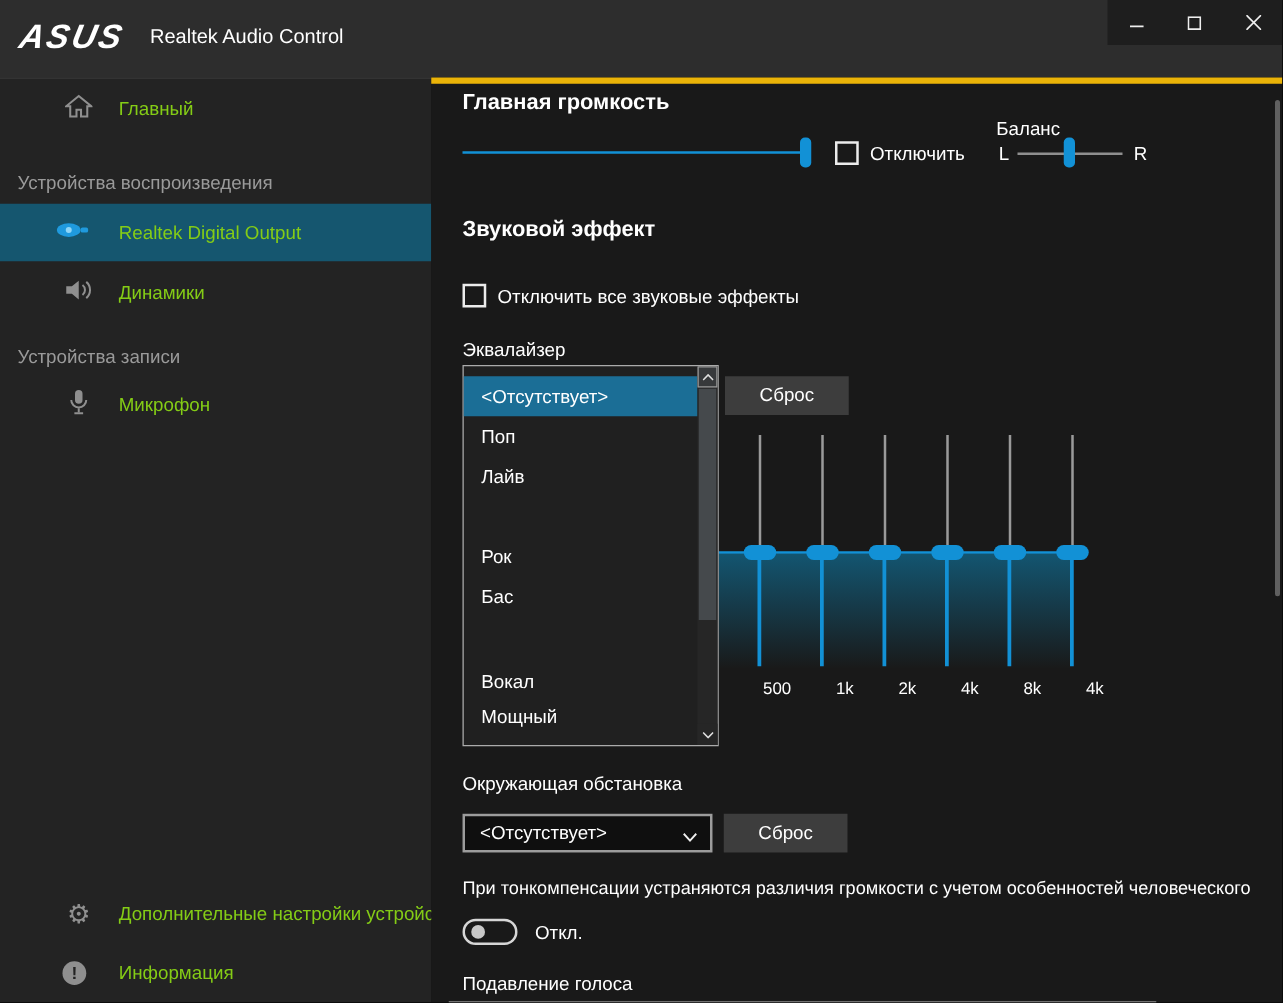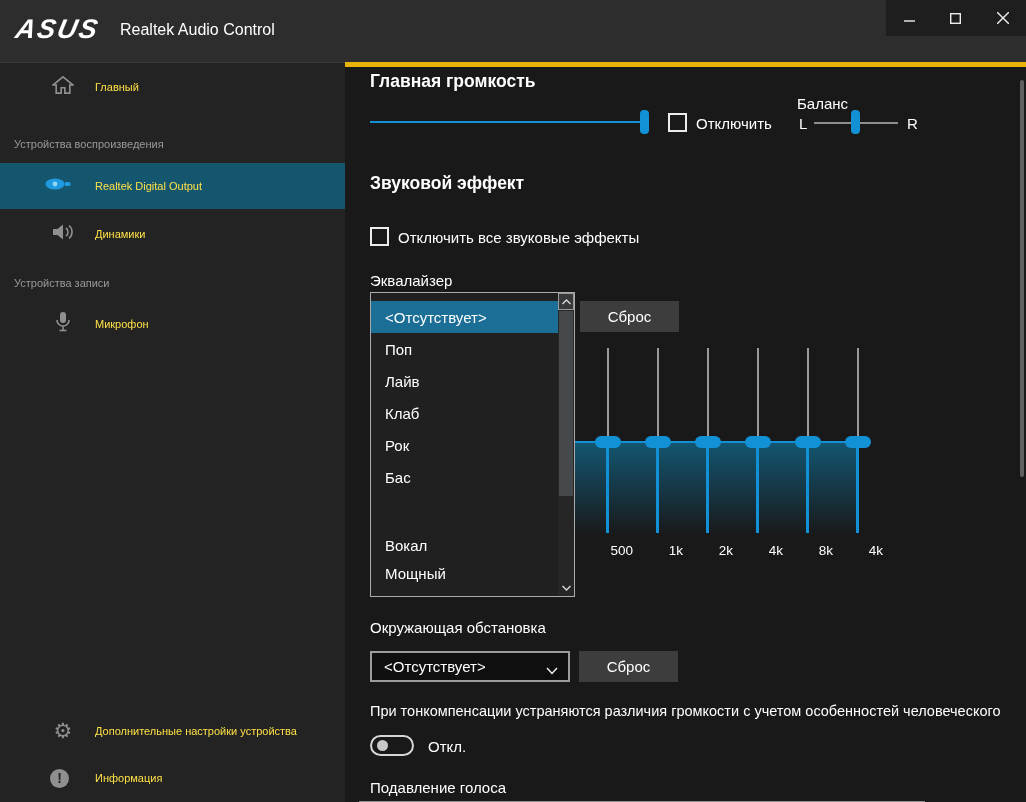--- a/index.html
+++ b/index.html
@@ -18,22 +18,22 @@
   .app-title { position:absolute; left:120px; top:21px; font-size:16px; color:#fff; }
   .win-controls {
     position:absolute; left:886px; top:0; width:140px; height:36px; background:#1e1e1e;
     display:flex; align-items:center; justify-content:space-around;
   }
   .win-btn { width:34px; height:28px; display:flex; align-items:center; justify-content:center; cursor:pointer; }
   
   .sidebar { position:absolute; left:0; top:62px; width:345px; height:740px; background:#232323; border-top:1px solid #3a3a3a; }
   .side-row { position:absolute; left:0; width:345px; height:36px; display:flex; align-items:center; cursor:pointer; }
   .side-row .icn { position:absolute; left:50px; width:26px; text-align:center; }
-  .side-row .lbl { position:absolute; left:95px; font-size:11px; color:#fde047; white-space:nowrap; }
-  .side-header { position:absolute; left:14px; font-size:11px; color:#9a9a9a; white-space:nowrap; }
+  .side-row .lbl { position:absolute; left:95px; font-size:15px; color:#84cc16; white-space:nowrap; }
+  .side-header { position:absolute; left:14px; font-size:15px; color:#9a9a9a; white-space:nowrap; }
   .side-row.selected { height:46px; background:#15566f; }
   .gear-glyph { font-family:"DejaVu Sans", sans-serif; font-size:21px; color:#8f8f8f; }
   .info-circle { width:19px; height:19px; border-radius:50%; background:#8f8f8f; color:#232323;
     font-size:14px; font-weight:bold; display:flex; align-items:center; justify-content:center; }
   
   .content { position:absolute; left:345px; top:62px; width:681px; height:740px; background:#191919; border-top:5px solid #eab308; }
   .h1 { position:absolute; font-size:17.5px; font-weight:600; color:#fff; white-space:nowrap; }
   .lbl15 { position:absolute; font-size:15px; color:#fff; white-space:nowrap; }
   .checkbox { position:absolute; width:19px; height:19px; border:2px solid #ececec; background:transparent; cursor:pointer; }
   .hslider-track { position:absolute; height:2px; }
@@ -221,21 +221,20 @@
 
     <div class="eq-track-top" style="left:512px;"></div>
     <div class="eq-track-bot" style="left:511px;"></div>
     <div class="eq-thumb" style="left:500px;"></div>
     <div class="eq-band-label" style="left:488px;">4k</div>
 
     <div class="popup">
       <div class="popup-row selected" style="top:8px;">&lt;Отсутствует&gt;</div>
       <div class="popup-row" style="top:40px;">Поп</div>
       <div class="popup-row" style="top:72px;">Лайв</div>
-      <div class="popup-row" style="top:104px;">Клаб</div>
       <div class="popup-row" style="top:136px;">Рок</div>
       <div class="popup-row" style="top:168px;">Бас</div>
       <div class="popup-row" style="top:236px;">Вокал</div>
       <div class="popup-row" style="top:264px;">Мощный</div>
       <div class="popup-scroll">
         <div class="arrow-box" style="top:0;">
           <svg width="9" height="6">
               <polyline points="0.5,5 4.5,1 8.5,5" fill="none" stroke="#ddd" stroke-width="1.3"></polyline>
             </svg>
         </div>

